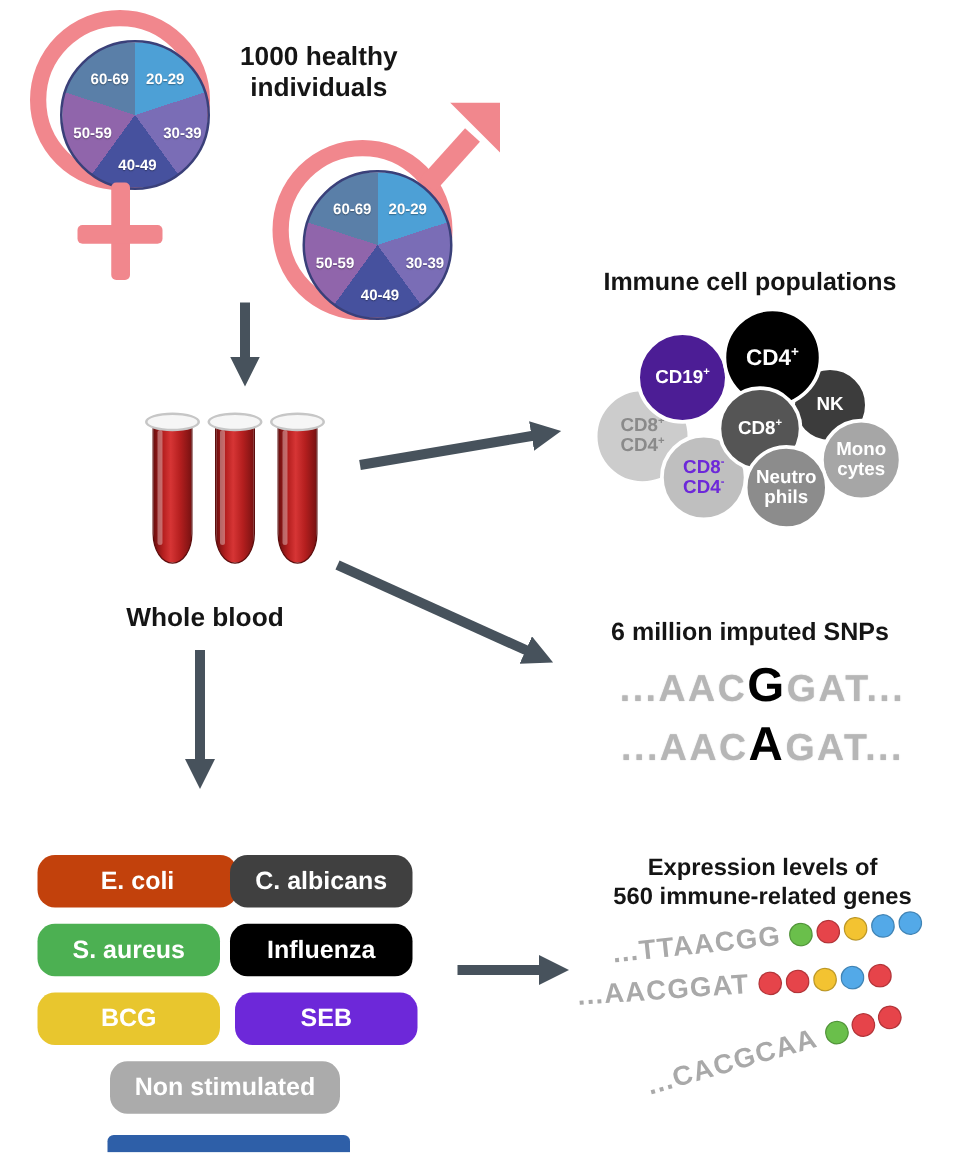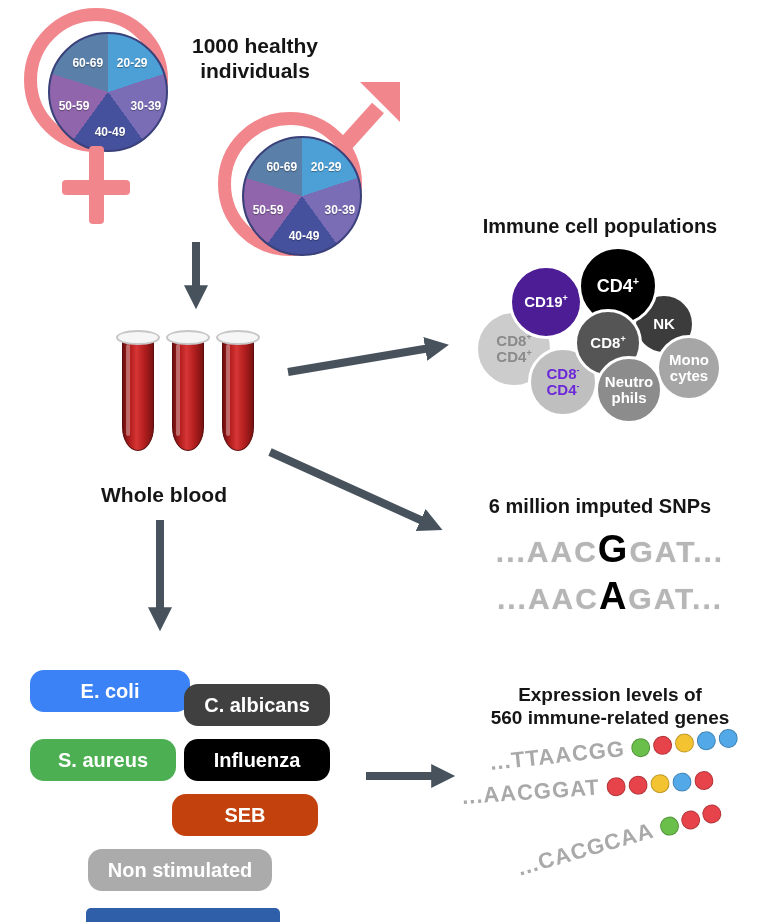--- a/index.html
+++ b/index.html
@@ -159,25 +159,26 @@
       </div>
     </div>
 
   <div class="h1" id="title-snps">6 million imputed SNPs</div>
   <div id="snp-seqs">
       <div class="snp-line"><span class="seq-gray">...AAC</span><span class="seq-var">G</span><span class="seq-gray">GAT...</span></div>
       <div class="snp-line"><span class="seq-gray">...AAC</span><span class="seq-var">A</span><span class="seq-gray">GAT...</span></div>
     </div>
 
   <div class="layer" id="stimuli">
-      <div class="pill" style="left: 30px; top: 670px; width: 160px; background: #3b82f6;">E. coli</div>
+      <div class="pill" style="left: 30px; top: 684px; width: 160px; background: #c2410c;">E. coli</div>
       <div class="pill" style="left: 184px; top: 684px; width: 146px; background: #404040;">C. albicans</div>
       <div class="pill" style="left: 30px; top: 739px; width: 146px; background: rgb(76, 176, 82);">S. aureus</div>
       <div class="pill" style="left: 184px; top: 739px; width: 146px; background: #000000;">Influenza</div>
-      <div class="pill" style="left: 172px; top: 794px; width: 146px; background: #c2410c;">SEB</div>
+      <div class="pill" style="left: 30px; top: 794px; width: 146px; background: rgb(232, 198, 46);">BCG</div>
+      <div class="pill" style="left: 188px; top: 794px; width: 146px; background: #6d28d9;">SEB</div>
       <div class="pill" style="left: 88px; top: 849px; width: 184px; background: rgb(171, 171, 171);">Non stimulated</div>
     </div>
 
   <div class="h1" id="title-expression">Expression levels of
 560 immune-related genes</div>
   <div class="layer" id="genes">
       <div class="gene-row" style="left: 490px; top: 750px; transform: rotate(-6deg);">
         <span class="gene-seq">...TTAACGG</span>
         <span class="bead" style="background: rgb(106, 191, 75);"></span>
         <span class="bead" style="background: rgb(230, 68, 74);"></span>

